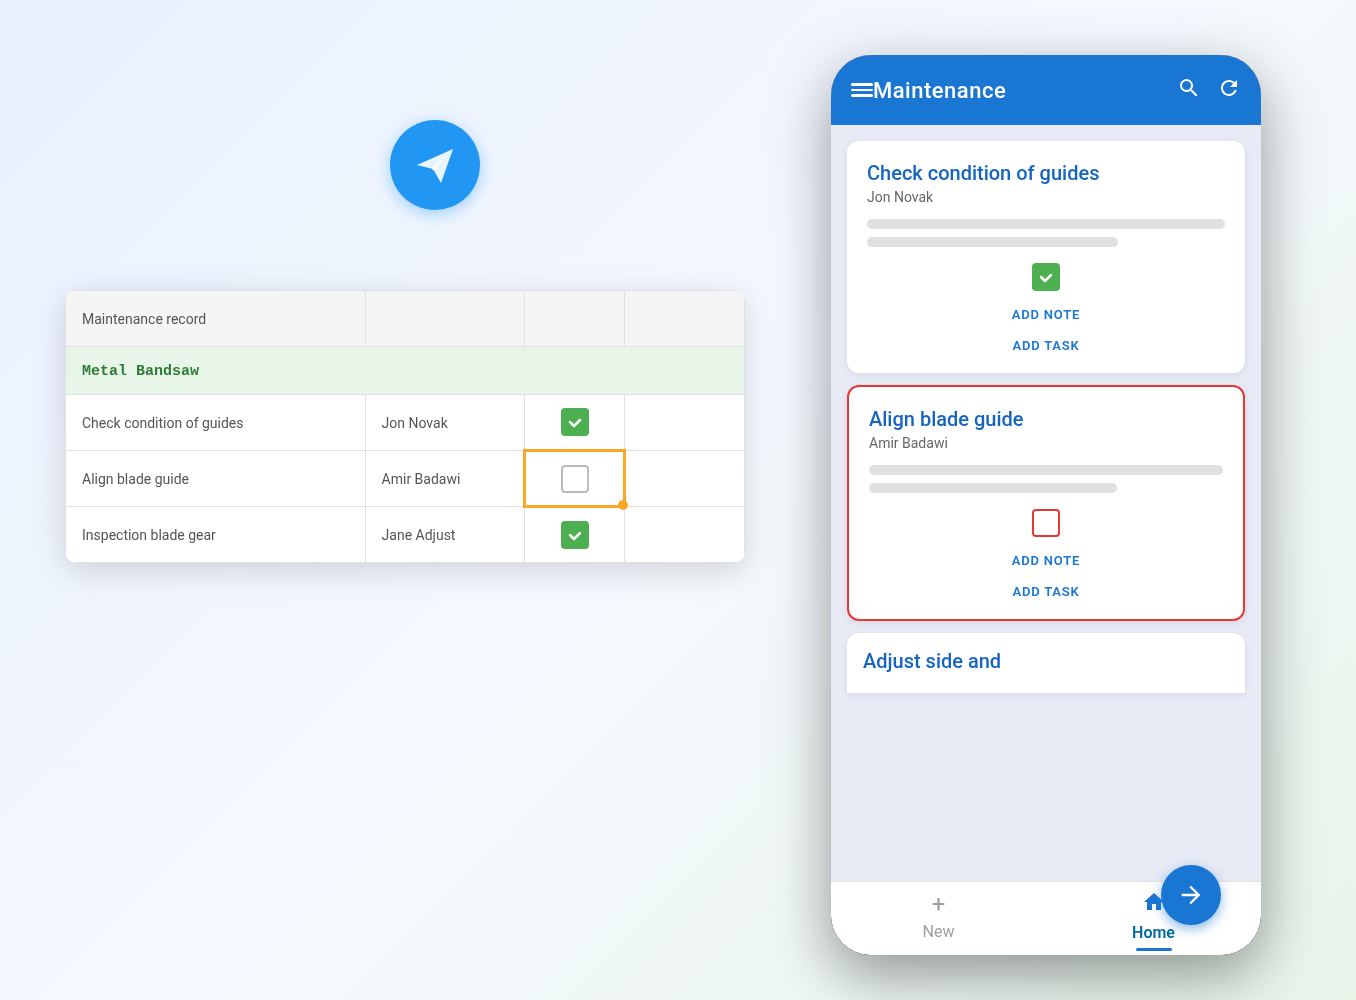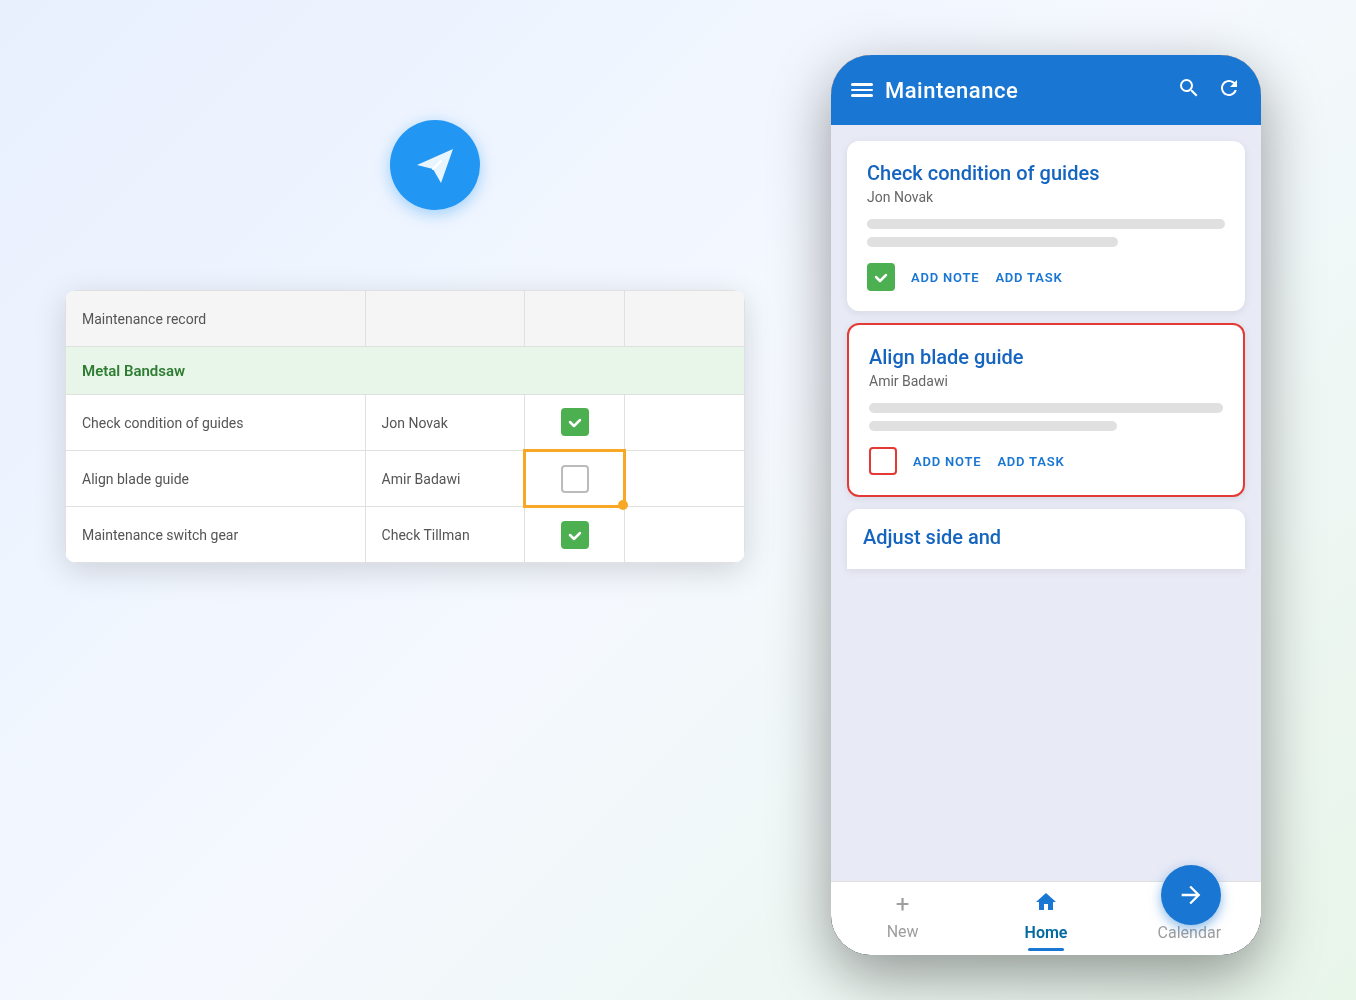--- a/index.html
+++ b/index.html
@@ -142,21 +142,20 @@
       display: flex;
       flex-direction: column;
     }
 
     
     .app-header {
       background: #1976D2;
       padding: 16px 20px;
       display: flex;
       align-items: center;
-      gap: 12px;
       min-height: 70px;
     }
 
     .header-menu-icon {
       color: white;
       font-size: 20px;
       display: flex;
       flex-direction: column;
       gap: 3px;
       cursor: pointer;
@@ -239,20 +238,21 @@
     }
 
     .placeholder-line.short {
       width: 70%;
     }
 
     .task-card-actions {
       display: flex;
       align-items: center;
       gap: 16px;
+      flex-direction: column;
     }
 
     .check-box-green {
       width: 28px;
       height: 28px;
       background: #4CAF50;
       border-radius: 4px;
       display: flex;
       align-items: center;
       justify-content: center;
@@ -385,21 +385,21 @@
       <tr class="header-row">
         <td class="col-task">
           <div class="cell-content">Maintenance record</div>
         </td>
         <td class="col-name"></td>
         <td class="col-check"></td>
         <td class="col-extra"></td>
       </tr>
 
       <tr>
-        <td colspan="4" style="padding: 0 16px; height: 48px; background: #e8f5e9;">
+        <td colspan="4" style="padding: 0 16px; height: 48px; background: #e8f5e9; font-family: Liberation Mono, monospace;">
           <span style="color: #2e7d32; font-weight: 600; font-size: 15px;">Metal Bandsaw</span>
         </td>
       </tr>
 
       <tr>
         <td class="col-task">
           <div class="cell-content">Check condition of guides</div>
         </td>
         <td class="col-name">
           <div class="cell-content">Jon Novak</div>
@@ -428,24 +428,24 @@
             <div class="empty-check"></div>
           </div>
           <div class="yellow-dot"></div>
         </td>
         <td class="col-extra"></td>
       </tr>
 
 
       <tr>
         <td class="col-task">
-          <div class="cell-content">Maintenance switch gear</div>
+          <div class="cell-content">Inspection blade gear</div>
         </td>
         <td class="col-name">
-          <div class="cell-content">Check Tillman</div>
+          <div class="cell-content">Jane Adjust</div>
         </td>
         <td class="col-check">
           <div class="center-cell">
             <div class="green-check">
               <svg width="16" height="16" viewBox="0 0 16 16">
                   <path d="M3 8l4 4 6-6" stroke="white" stroke-width="2.5" fill="none" stroke-linecap="round" stroke-linejoin="round"></path>
                 </svg>
             </div>
           </div>
         </td>
@@ -531,23 +531,15 @@
       </div>
       <div class="nav-item">
         <div class="nav-icon active">
           <svg width="24" height="24" viewBox="0 0 24 24" fill="#1976D2">
               <path d="M10 20v-6h4v6h5v-8h3L12 3 2 12h3v8z"></path>
             </svg>
         </div>
         <span class="nav-label active">Home</span>
         <div class="nav-indicator"></div>
       </div>
-      <div class="nav-item">
-        <div class="nav-icon">
-          <svg width="24" height="24" viewBox="0 0 24 24" fill="#9e9e9e">
-              <path d="M19 3h-1V1h-2v2H8V1H6v2H5c-1.11 0-1.99.9-1.99 2L3 19c0 1.1.89 2 2 2h14c1.1 0 2-.9 2-2V5c0-1.1-.9-2-2-2zm0 16H5V8h14v11zM7 10h5v5H7z"></path>
-            </svg>
-        </div>
-        <span class="nav-label">Calendar</span>
-      </div>
     </div>
   </div>
 </div>
 
 </body></html>

